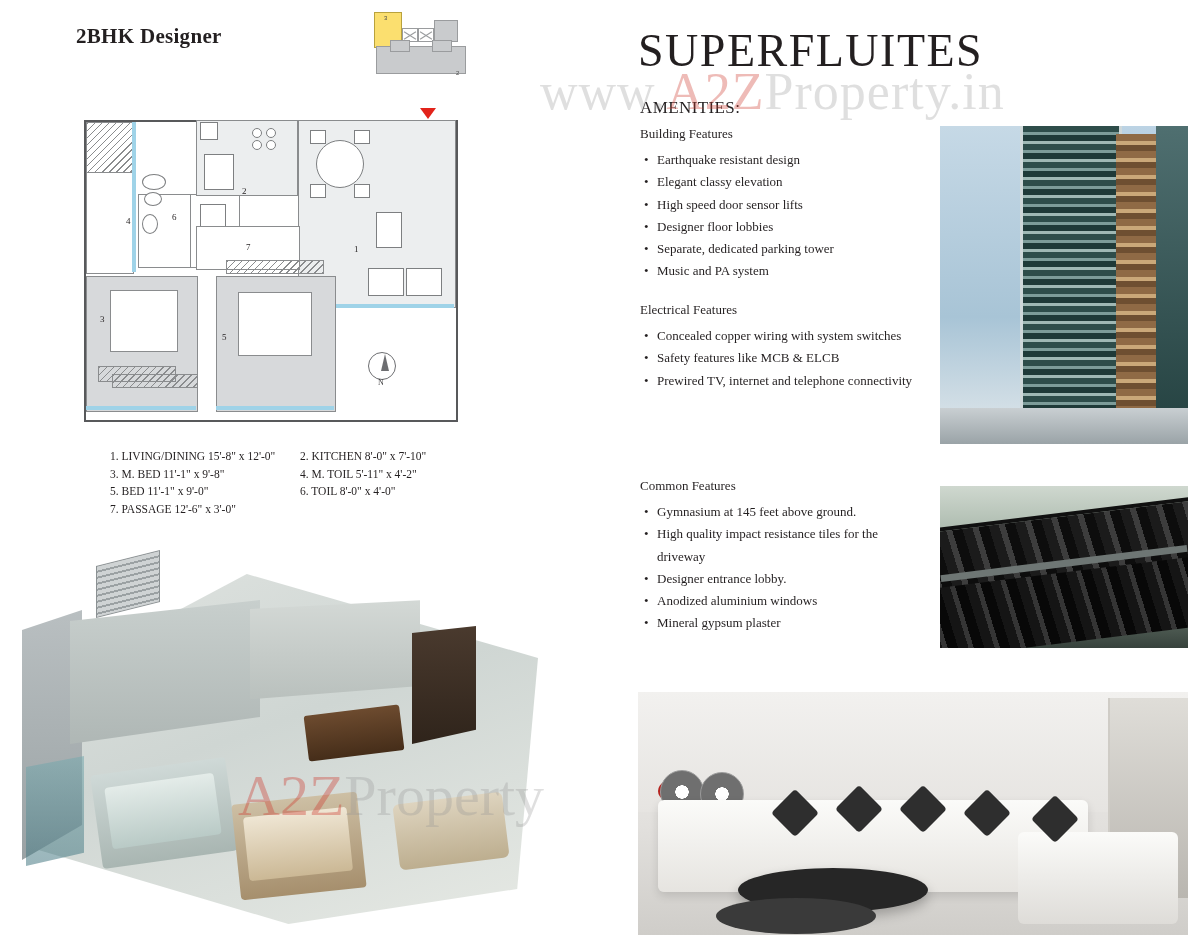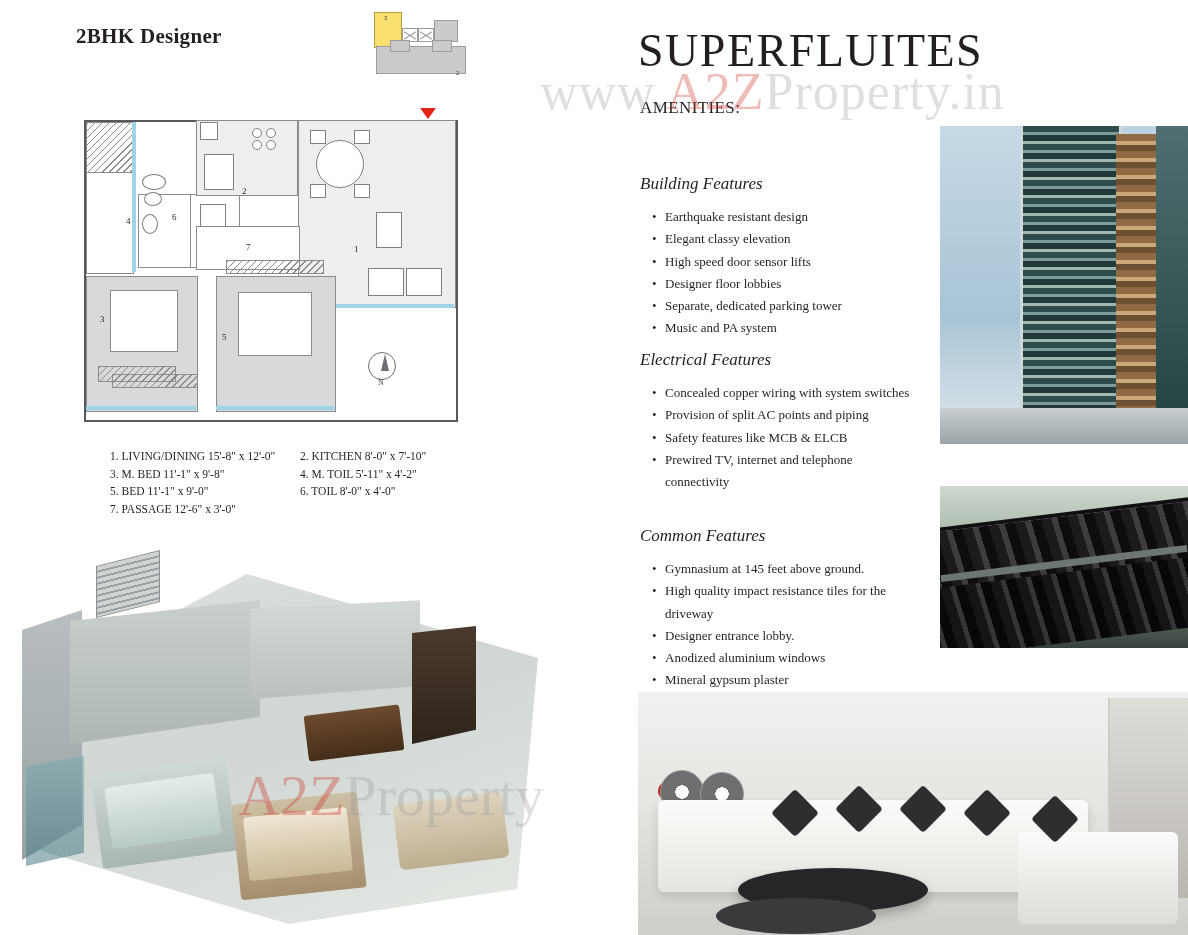--- a/index.html
+++ b/index.html
@@ -296,29 +296,27 @@
     font-size: 17px;
     letter-spacing: .4px;
     color: #231f20;
   }
   .amen-block {
     position: absolute;
     left: 30px;
     width: 288px;
   }
   .amen-head {
-    font-style: italic;
-    font-size: 17px;
+    font-size: 13px;
     margin-bottom: 7px;
     color: #231f20;
-    margin-top: 48px;
   }
   .amen-list {
     list-style: none;
-    margin: 12px;
+    margin: 4px;
     padding: 0;
     font-size: 13px;
     line-height: 22.3px;
     color: #231f20;
     font-family: Liberation Serif, serif;
   }
   .amen-list li {
     position: relative;
     padding-left: 13px;
   }
@@ -610,21 +608,20 @@
         <li>Designer floor lobbies</li>
         <li>Separate, dedicated parking tower</li>
         <li>Music and PA system</li>
       </ul>
     </div>
 
     <div class="amen-block" style="top:302px;">
       <div class="amen-head">Electrical Features</div>
       <ul class="amen-list">
         <li>Concealed copper wiring with system switches</li>
-        <li>Provision of split AC points and piping</li>
         <li>Safety features like MCB &amp; ELCB</li>
         <li>Prewired TV, internet and telephone connectivity</li>
       </ul>
     </div>
 
     <div class="amen-block" style="top:478px;">
       <div class="amen-head">Common Features</div>
       <ul class="amen-list">
         <li>Gymnasium at 145 feet above ground.</li>
         <li>High quality impact resistance tiles for the driveway</li>

